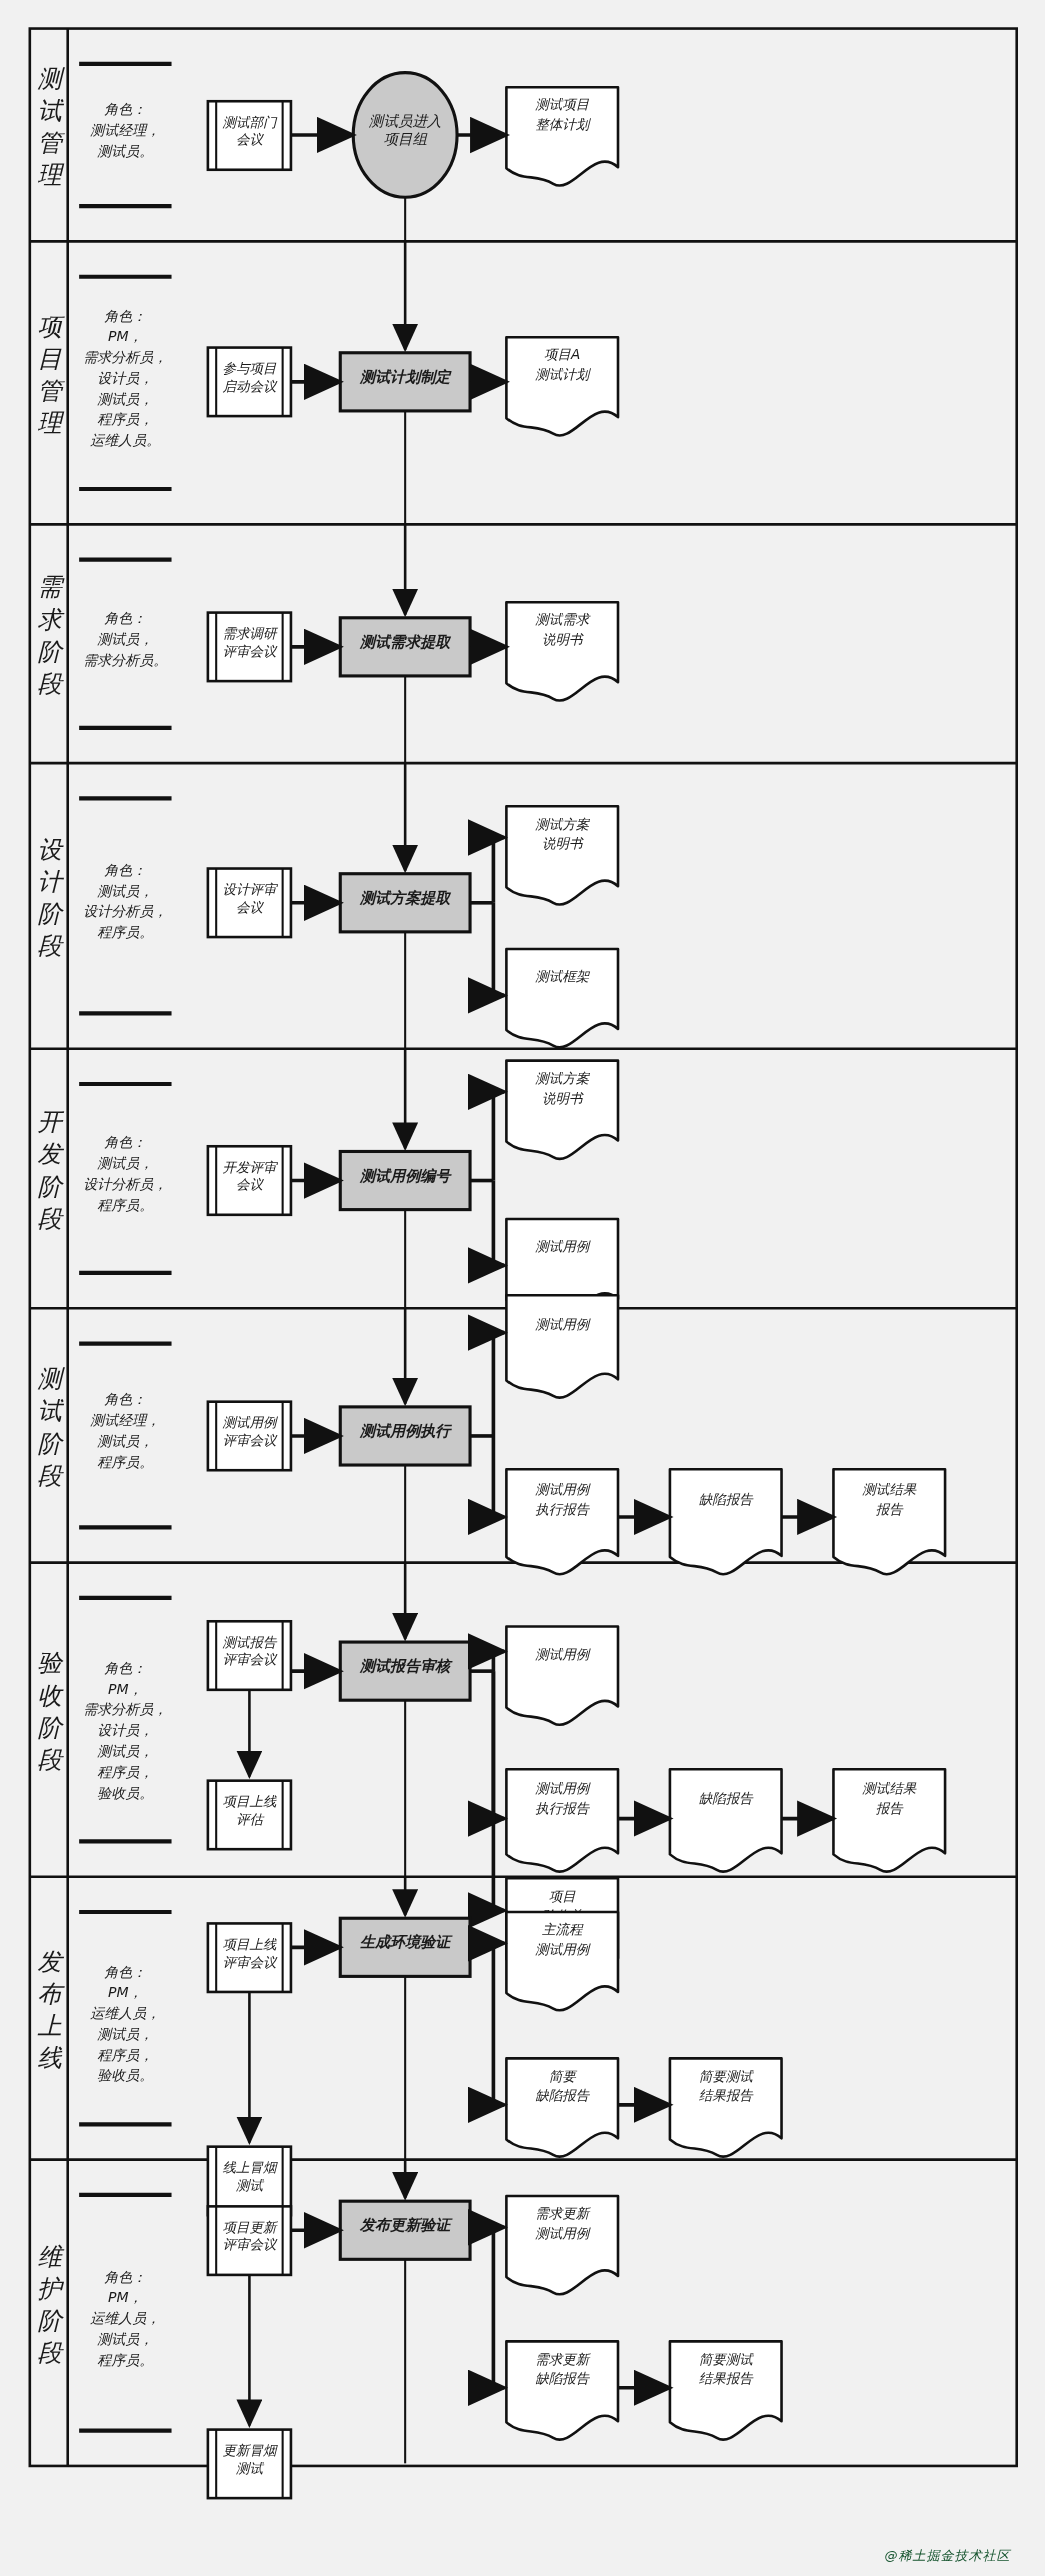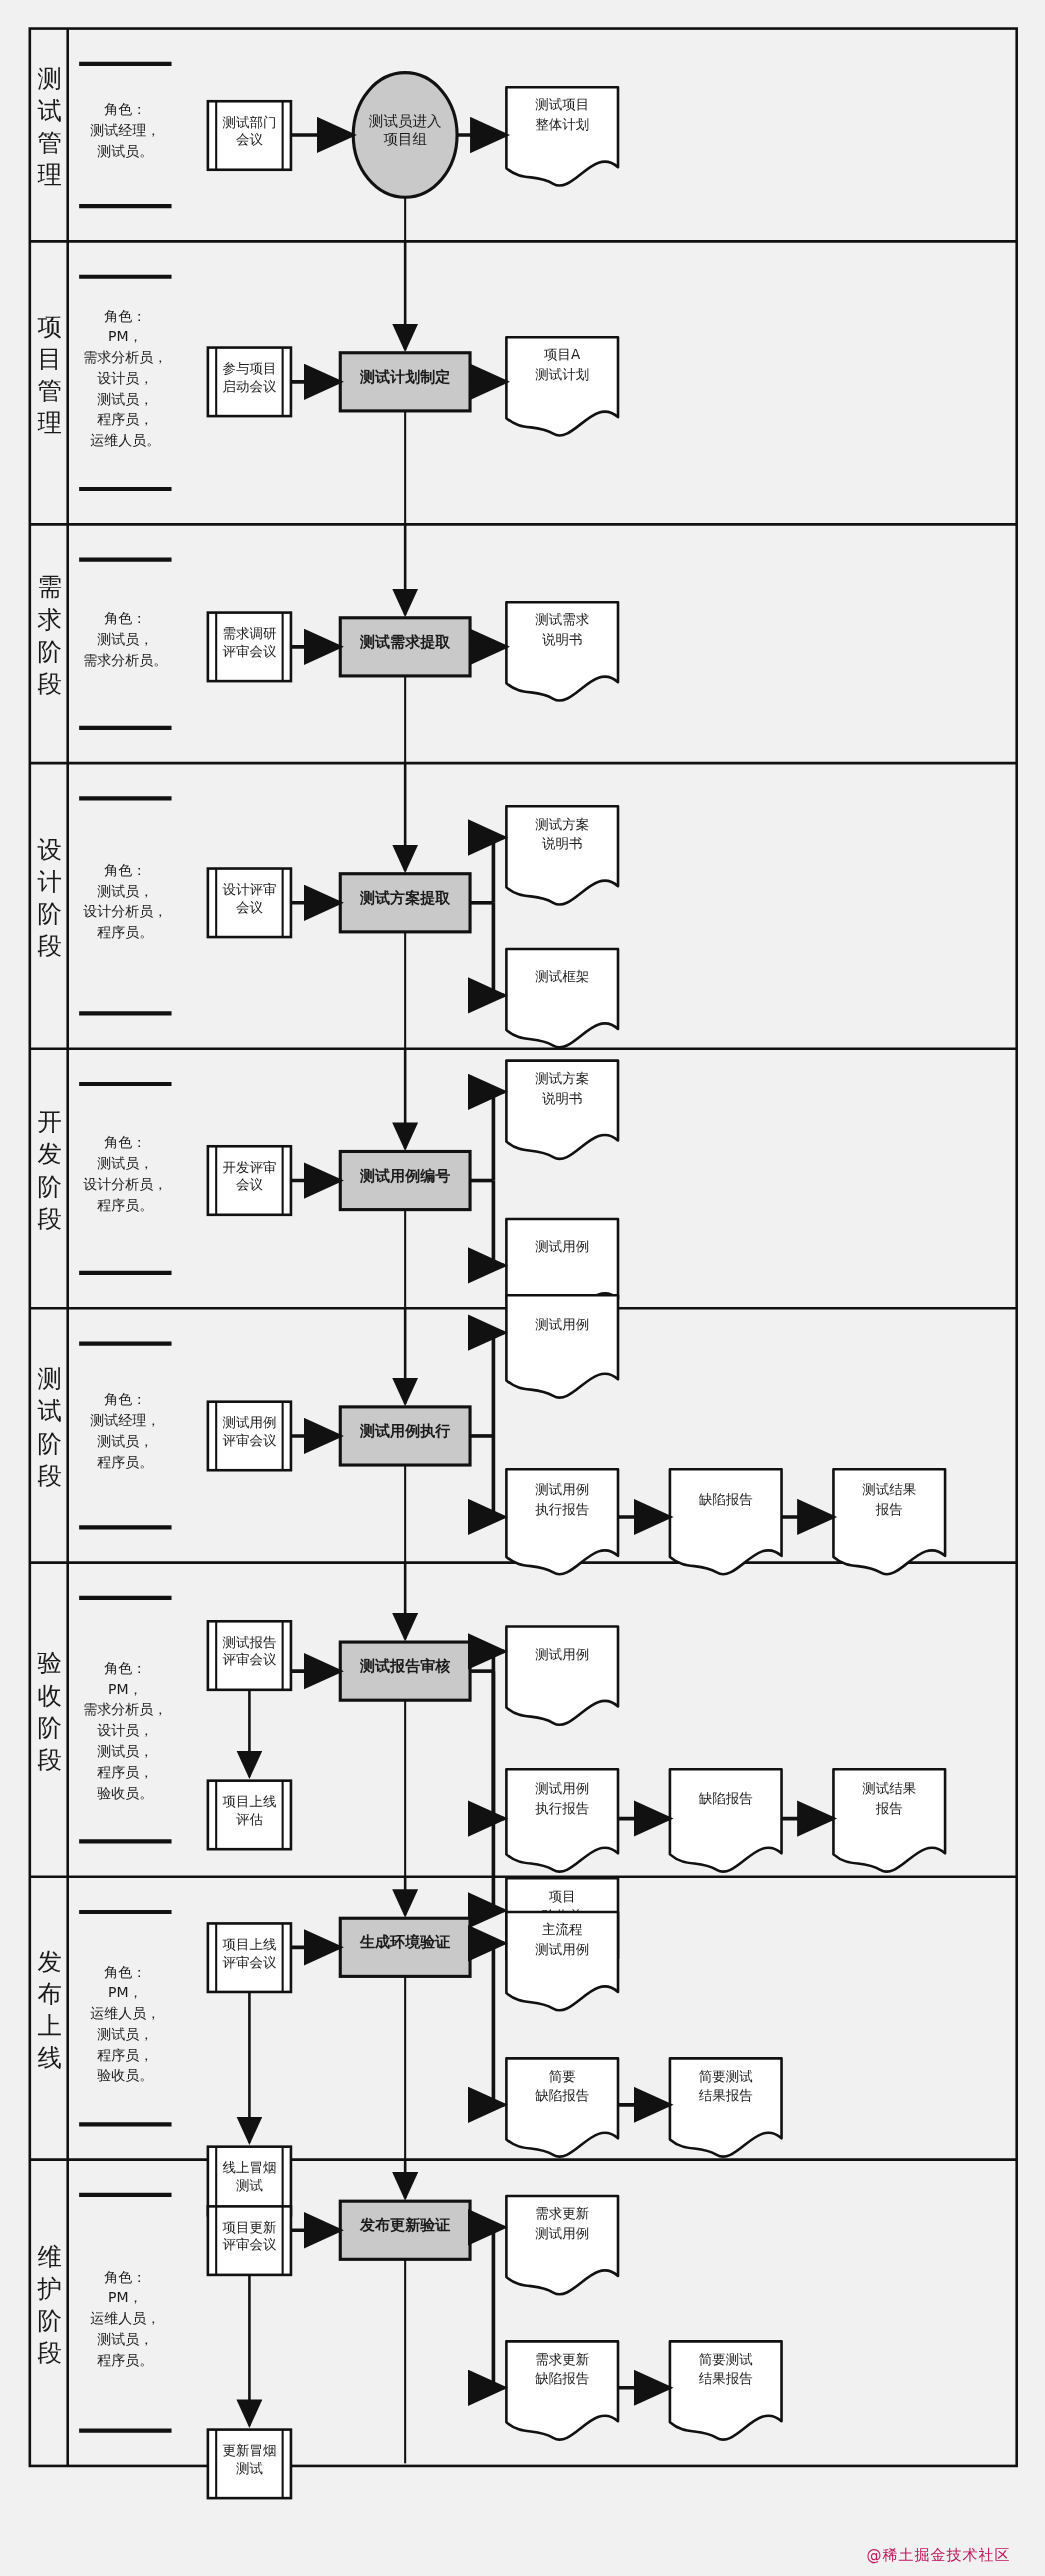--- a/index.html
+++ b/index.html
@@ -1,19 +1,19 @@
 <!DOCTYPE html>
 <html style="font-size:8.3px"><head>
 <meta charset="utf-8">
 <style>
   html,body{margin:0;padding:0;background:#f1f1f1;}
   body{font-family:"DejaVu Sans","Liberation Sans",sans-serif;}
-  #page{position:relative;width:1026px;height:2576px;background:#f1f1f1;overflow:hidden;}
+  #page{position:relative;width:1026px;height:2576px;background:#f1f1f1;overflow:hidden;font-style:italic;}
   #svg{position:absolute;left:0;top:0;width:1046px;height:2576px;}
-  .wm{position:absolute;right:15.6px;bottom:11.4px;font-size:15px;color:#be185d;letter-spacing:1px;
+  .wm{position:absolute;right:15.6px;bottom:11.4px;font-size:13px;color:#14532d;letter-spacing:1px;
       font-family:"DejaVu Sans","Liberation Sans",sans-serif;}
   text{font-family:"DejaVu Sans","Liberation Sans",sans-serif;fill:#1a1a1a;}
   .lane-label{font-size:47px;letter-spacing:0;}
   .role-txt{font-size:27px;}
   .node-txt{font-size:26px;}
   .proc-txt{font-size:29px;font-weight:bold;}
   .ell-txt{font-size:28px;}
 </style>
 </head>
 <body>

